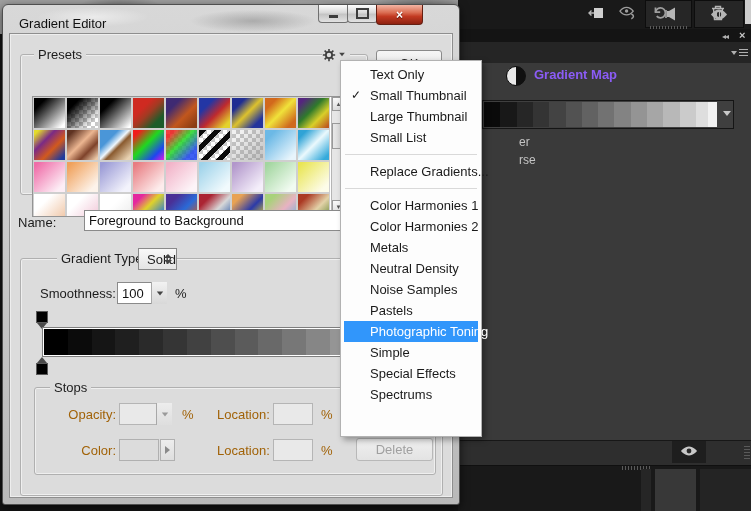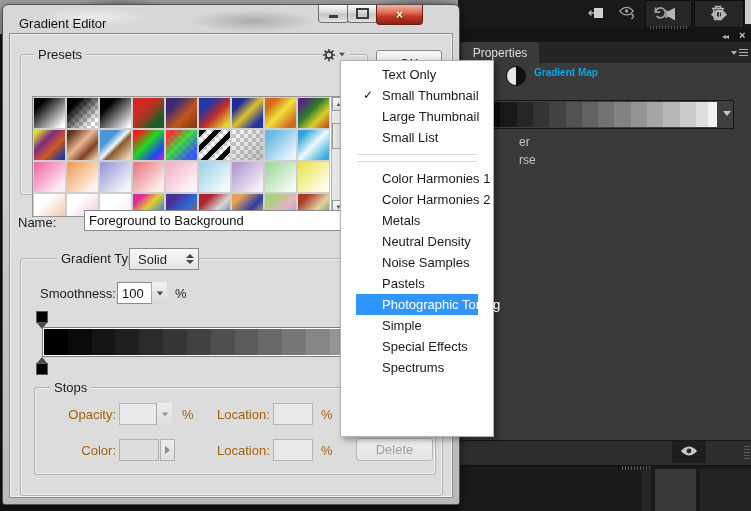--- a/index.html
+++ b/index.html
@@ -27,21 +27,21 @@
   .tab{left:461px;top:42px;width:78px;height:21px;background:#3a3a3a;border-radius:3px 3px 0 0;
        color:#dedede;font-size:12px;display:flex;align-items:center;justify-content:center;}
   .pmenu-icon{width:16px;height:12px;}
   .pmenu-icon .tri{position:absolute;left:0;top:4px;width:0;height:0;
        border-left:3px solid transparent;border-right:3px solid transparent;border-top:4px solid #b0b0b0;}
   .pmenu-icon .lines{position:absolute;left:8px;top:2px;width:9px;height:1px;background:#b0b0b0;
        box-shadow:0 3px 0 #b0b0b0,0 6px 0 #b0b0b0;}
   .panel-body{left:458px;top:63px;width:293px;height:377px;background:#3a3a3a;}
   .gm-icon{left:506px;top:66px;width:18px;height:18px;border-radius:50%;
        background:linear-gradient(90deg,#e8e8e8 50%,#101010 50%);border:1px solid #101010;}
-  .gm-title{left:534px;top:67px;color:#0ea5e9;font-size:10px;font-weight:bold;text-align:right;}
+  .gm-title{left:534px;top:67px;color:#8b5cf6;font-size:13px;font-weight:bold;text-align:right;}
   .gm-gradient{left:482px;top:100px;width:250px;height:27px;background:#3f3f3f;border:1px solid #151515;}
   .gm-grad-fill{position:absolute;left:1px;top:1px;bottom:1px;right:16px;}
   .gm-arrow{position:absolute;right:2px;top:10px;width:0;height:0;
        border-left:4px solid transparent;border-right:4px solid transparent;border-top:5px solid #c9c9c9;}
   .frag{color:#c4c4c4;font-size:12px;}
   .footer{left:458px;top:440px;width:293px;height:24px;background:#2e2e2e;
        border-top:1px solid #171717;border-bottom:1px solid #101010;}
   .f-ico{position:absolute;top:3px;width:18px;height:18px;display:flex;align-items:center;justify-content:center;}
   .eye-pressed{left:672px;top:441px;width:34px;height:22px;background:#1e1e1e;}
   .blk{background:#262626;}
@@ -97,22 +97,22 @@
       font-size:6px;color:#555;}
   .sc-thumb{position:absolute;left:0;top:26px;width:13px;height:26px;background:linear-gradient(90deg,#e8e8e8,#cfcfcf);
       border:1px solid #9a9a9a;box-sizing:border-box;}
   
   .dlg-gradbar{left:38px;top:322px;width:399px;height:28px;border:1px solid #7e7e7e;background:#fff;}
   .dlg-grad-fill{position:absolute;inset:1px;}
   .stopsq{width:12px;height:12px;background:#000;border:1px solid #5a5a5a;box-sizing:border-box;}
   .ptr-dn{width:0;height:0;border-left:5px solid transparent;border-right:5px solid transparent;border-top:6px solid #4a4a4a;margin-left:1px;}
   .ptr-up{width:0;height:0;border-left:5px solid transparent;border-right:5px solid transparent;border-bottom:6px solid #4a4a4a;margin-left:1px;}
   
-  .menu{left:340px;top:60px;width:154px;height:377px;background:#fdfdfd;border:1px solid #b2b2b2;
-      box-shadow:3px 3px 6px rgba(0,0,0,.35);z-index:50;padding:3px 15px;box-sizing:border-box;font-size:13px;color:#1a1a1a;}
+  .menu{left:340px;top:60px;width:142px;height:377px;background:#fdfdfd;border:1px solid #b2b2b2;
+      box-shadow:3px 3px 6px rgba(0,0,0,.35);z-index:50;padding:3px 3px;box-sizing:border-box;font-size:13px;color:#1a1a1a;}
   .menu-item{position:relative;height:21px;line-height:21px;padding-left:26px;white-space:nowrap;}
   .menu-item .check{position:absolute;left:7px;top:0;font-size:12px;}
   .menu-item.highlighted{background:var(--accent,#3196fb);color:#fff;}
   .menu-item.separator{height:1px;background:#d9d9d9;margin:6px 1px;padding:0;overflow:hidden;}
   svg{display:block;}
 </style>
 </head>
 <body>
 
 <div class="stage">
@@ -138,21 +138,20 @@
     </span>
   </div>
   <div class="abs white-sliver"></div>
   <div class="abs grip" style="left:650px;top:26px;width:38px;height:3px;"></div>
 
   <div class="abs header-strip"></div>
   <div class="abs collapse" style="left:722px;top:32px;">◂◂</div>
   <div class="abs panel-x" style="left:739px;top:30px;">×</div>
 
   <div class="abs tab-bar"></div>
-  <div class="abs tab">Properties</div>
   <div class="abs pmenu-icon" style="left:731px;top:47px;">
     <span class="tri"></span>
       <span class="lines"></span>
   </div>
 
   <div class="abs panel-body"></div>
   <div class="abs gm-icon"></div>
   <div class="abs gm-title">Gradient Map</div>
   <div class="abs gm-gradient">
     <div class="gm-grad-fill" style="background:linear-gradient(to right,#0a0a0a 0%,#0a0a0a 7%,#181818 7%,#181818 14%,#262626 14%,#262626 21%,#343434 21%,#343434 28%,#434343 28%,#434343 35%,#525252 35%,#525252 42%,#626262 42%,#626262 49%,#727272 49%,#727272 56%,#838383 56%,#838383 63%,#949494 63%,#949494 70%,#a6a6a6 70%,#a6a6a6 77%,#b8b8b8 77%,#b8b8b8 84%,#cbcbcb 84%,#cbcbcb 91%,#dedede 91%,#dedede 96%,#f2f2f2 96%,#f2f2f2 100%)"></div>
@@ -349,21 +348,21 @@
         </div>
       </div>
 
       <div class="abs btn" style="left:366px;top:16px;width:66px;height:26px;">OK</div>
 
       <span class="abs lbl" style="left:8px;top:181px;">Name:</span>
       <input class="abs txt" style="left: 74px; top: 176px; width: 357px; height: 21px;" value="Foreground to Background">
 
       <div class="abs fieldset" style="left:10px;top:224px;width:421px;height:236px;"></div>
       <span class="legend" style="left:47px;top:217px;">Gradient Type:</span>
-      <div class="abs combo" style="left:119px;top:214px;width:70px;height:22px;z-index:3;">
+      <div class="abs combo" style="left:128px;top:214px;width:39px;height:22px;z-index:3;">
         <span class="lbl" style="position:absolute;left:8px;top:3px;">Solid</span>
         <span class="spin" style="position:absolute;right:4px;top:5px;">
             <span class="u"></span>
             <span class="d"></span>
           </span>
       </div>
 
       <span class="abs lbl" style="left:30px;top:252px;">Smoothness:</span>
       <div class="abs" style="left:107px;top:248px;width:50px;height:22px;">
         <input class="txt" style="position: absolute; left: 0px; top: 0px; width: 36px; height: 22px;" value="100">
@@ -428,20 +427,24 @@
         <span>Large Thumbnail</span>
       </div>
         <div class="menu-item">
         <span class="check"></span>
         <span>Small List</span>
       </div>
         <div class="menu-item separator">
         <span class="check"></span>
         <span></span>
       </div>
+        <div class="menu-item">
+        <span class="check"></span>
+        <span>Replace Gradients...</span>
+      </div>
         <div class="menu-item separator">
         <span class="check"></span>
         <span></span>
       </div>
         <div class="menu-item">
         <span class="check"></span>
         <span>Color Harmonies 1</span>
       </div>
         <div class="menu-item">
         <span class="check"></span>

